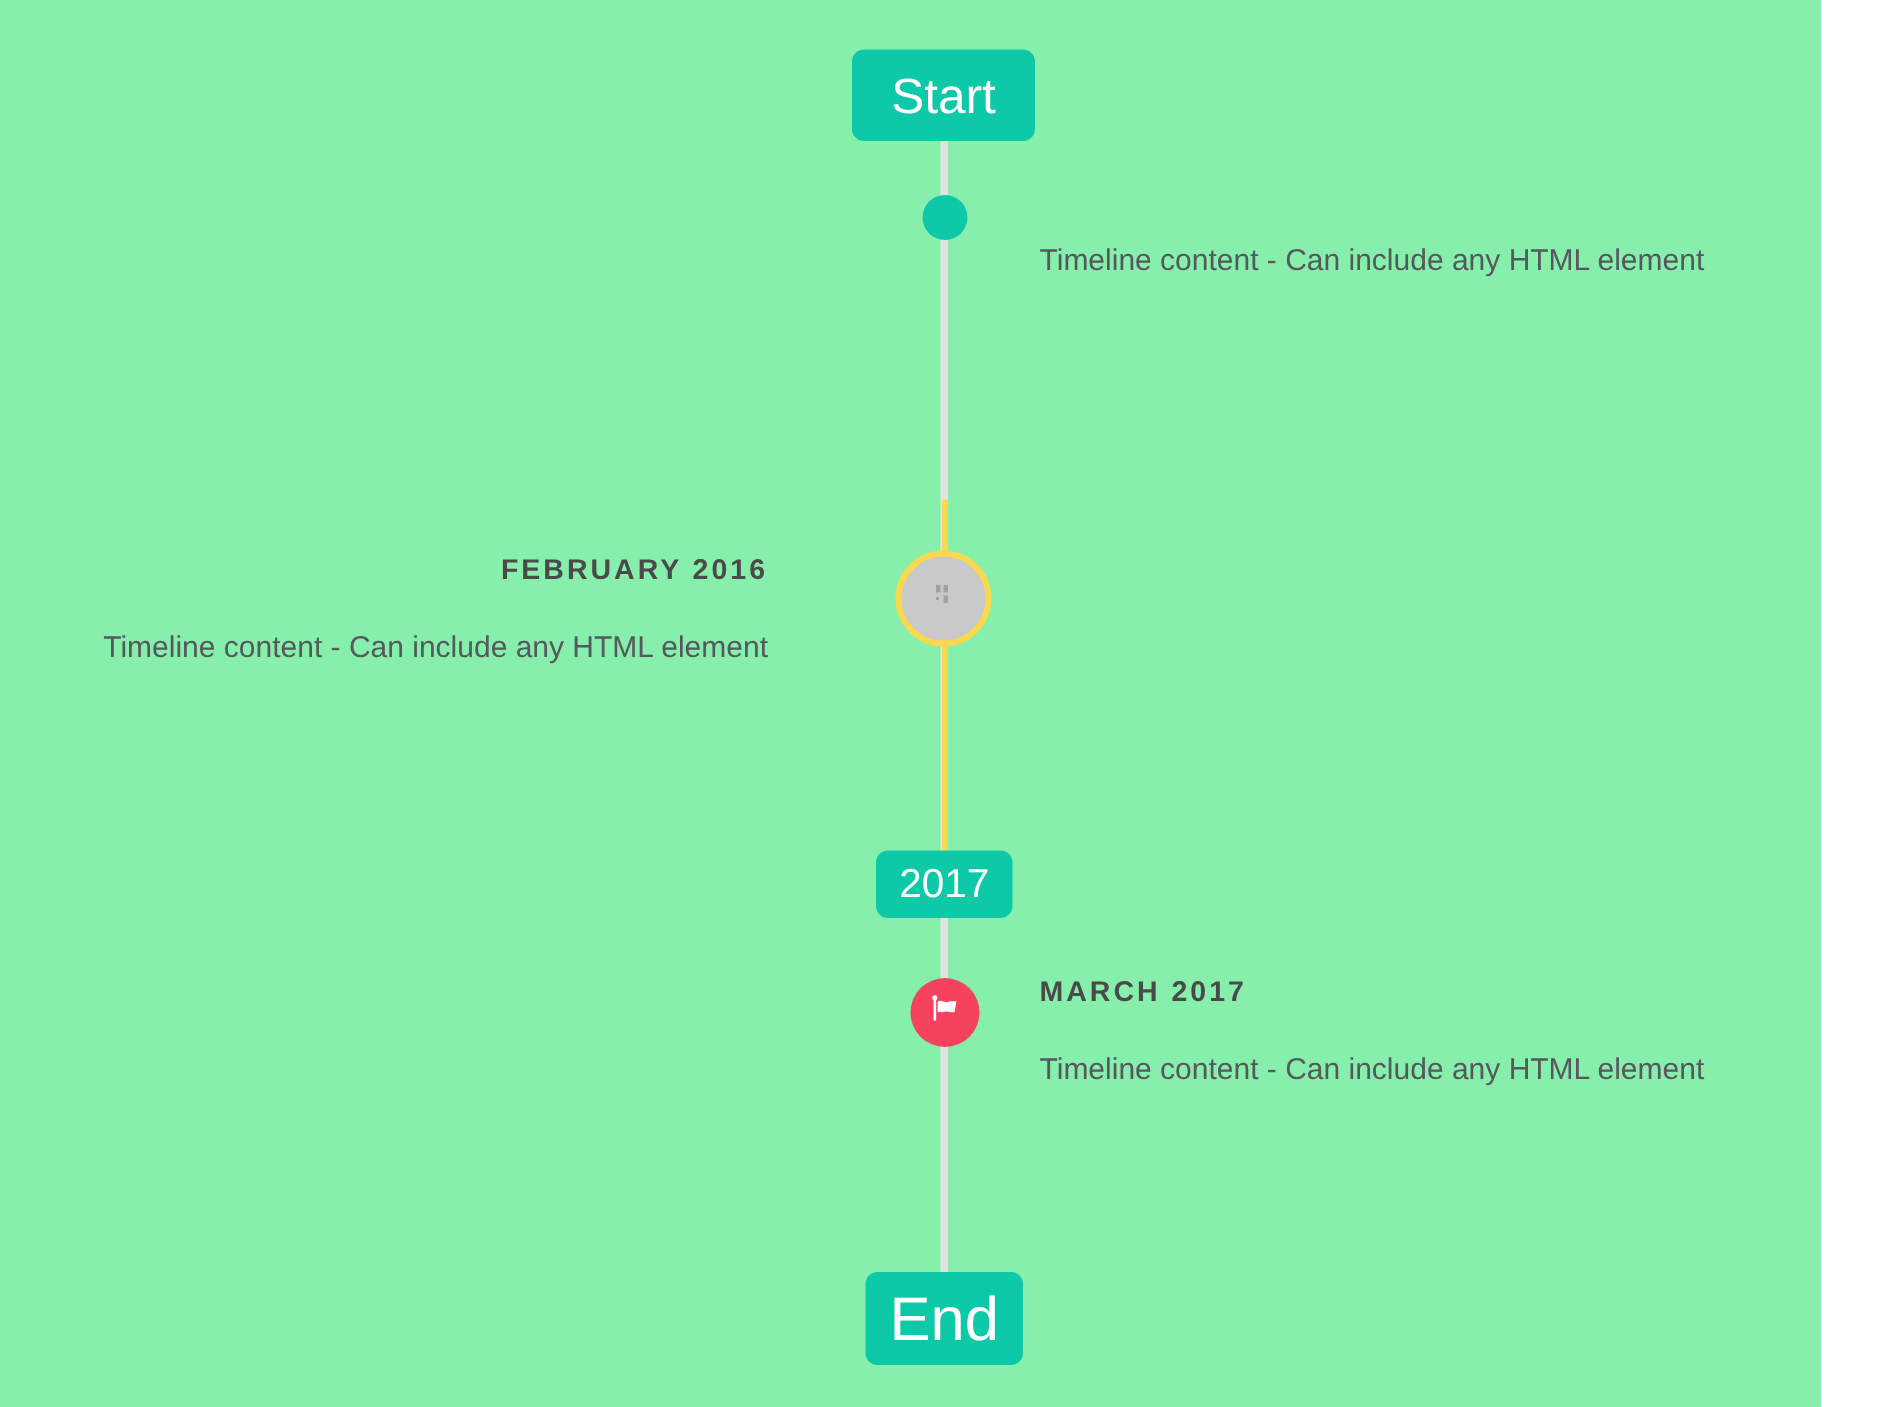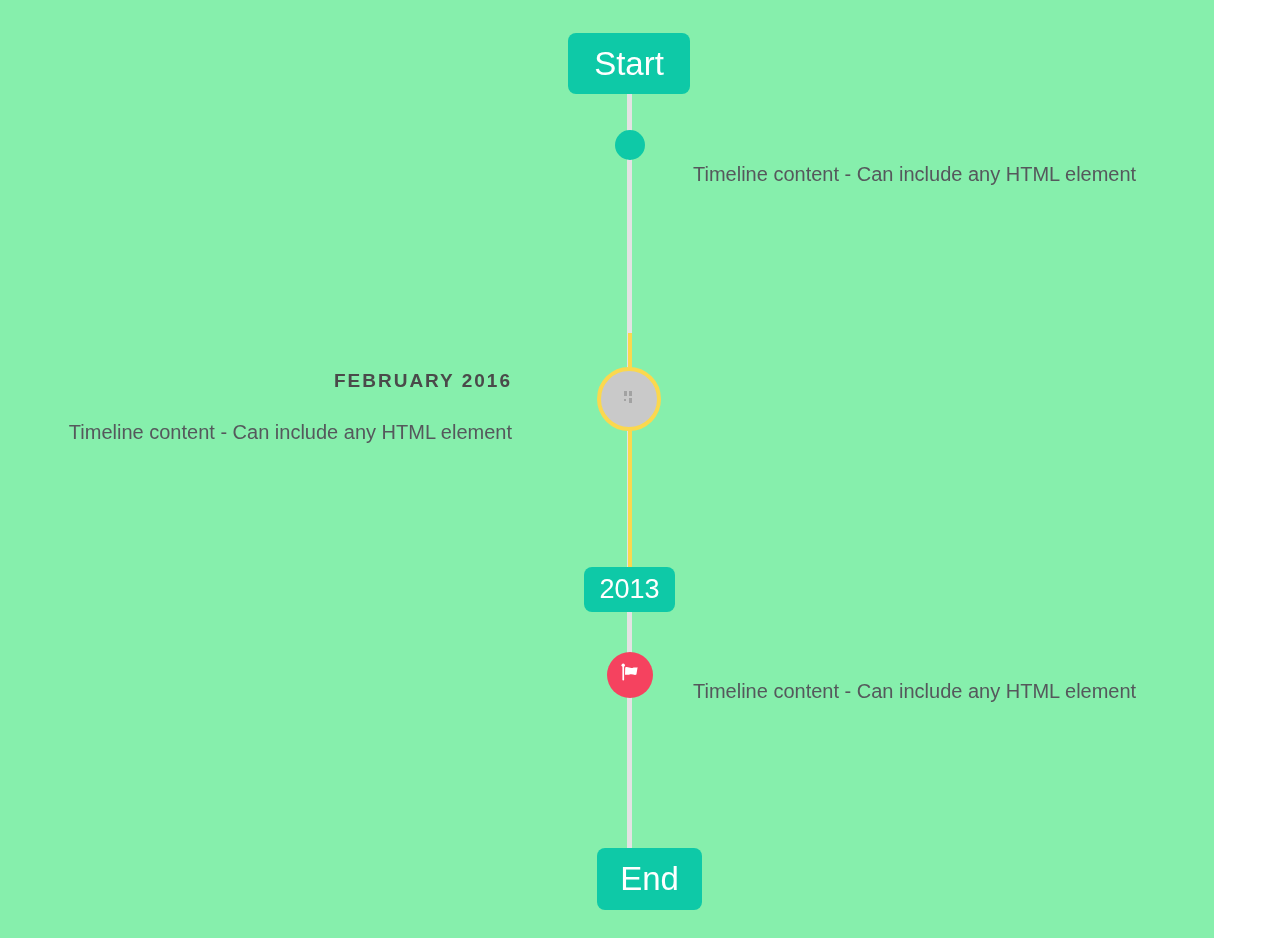--- a/index.html
+++ b/index.html
@@ -26,21 +26,21 @@
 
   
   .badge{
     position:absolute;z-index:5;
     background:var(--accent-teal);color:#ffffff;
     border-radius:8px;
     display:flex;align-items:center;justify-content:center;
   }
   .badge.start{left:568px;top:33px;width:122px;height:61px;font-size:33px;}
   .badge.year{left:584px;top:567px;width:91px;height:45px;font-size:27px;}
-  .badge.end{left:577px;top:848px;width:105px;height:62px;font-size:33px;margin-left:20px;}
+  .badge.end{left:577px;top:848px;width:105px;height:62px;font-size:41px;}
 
   
   .marker{position:absolute;z-index:4;border-radius:50%;}
   .marker.dot{left:615px;top:130px;width:30px;height:30px;background:var(--accent-teal);}
   .marker.imgcircle{
     left:597px;top:367px;width:64px;height:64px;box-sizing:border-box;
     background:var(--marker-gray-fill);
     border:4px solid var(--period-yellow);
     display:flex;align-items:center;justify-content:center;
   }
@@ -91,33 +91,34 @@
           <rect x="9" y="8" width="3" height="5"></rect>
         </g>
       </svg>
     </span>
   </div>
   <div class="event left feb">
     <div class="date">FEBRUARY 2016</div>
     <div class="content">Timeline content - Can include any HTML element</div>
   </div>
 
-  <div class="badge year">2013</div>
+  <div class="badge year">2017</div>
 
   <div class="marker flagcircle">
     <span>
       <svg width="24" height="24" viewBox="0 0 24 24">
         <g fill="#ffffff">
           <circle cx="5.2" cy="4.2" r="1.7"></circle>
           <rect x="4.4" y="5" width="1.7" height="14.5" rx="0.8"></rect>
           <path d="M7.2 6.6 C9.6 5.0, 11.8 7.8, 14.4 6.9 C16.7 6.1, 18.2 6.9, 19.6 6.3
                    L18.4 13.6 C16.2 14.6, 14.2 12.6, 11.7 13.5 C9.7 14.2, 8.2 13.4, 7.0 13.8 Z"></path>
         </g>
       </svg>
     </span>
   </div>
   <div class="event right mar">
+    <div class="date">MARCH 2017</div>
     <div class="content">Timeline content - Can include any HTML element</div>
   </div>
 
   <div class="badge end">End</div>
 
 </div>
 
 </body></html>

